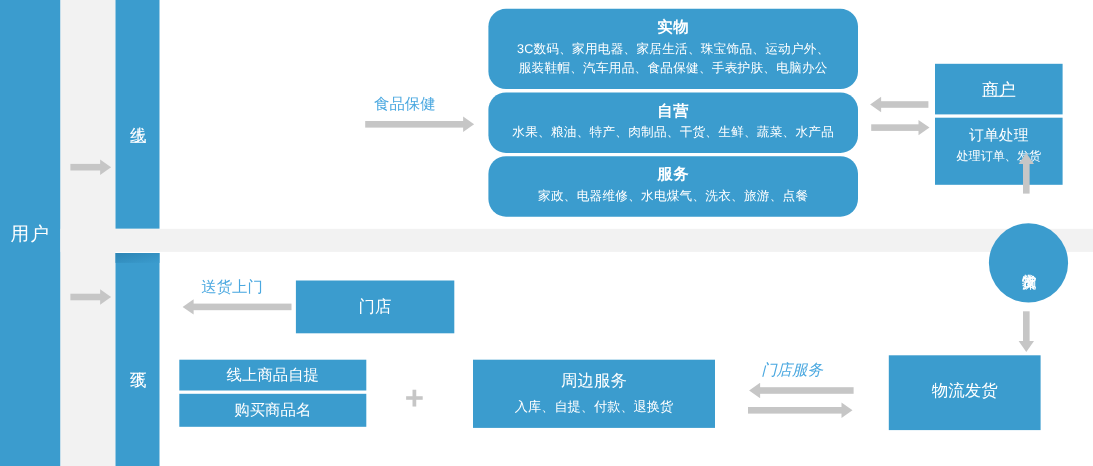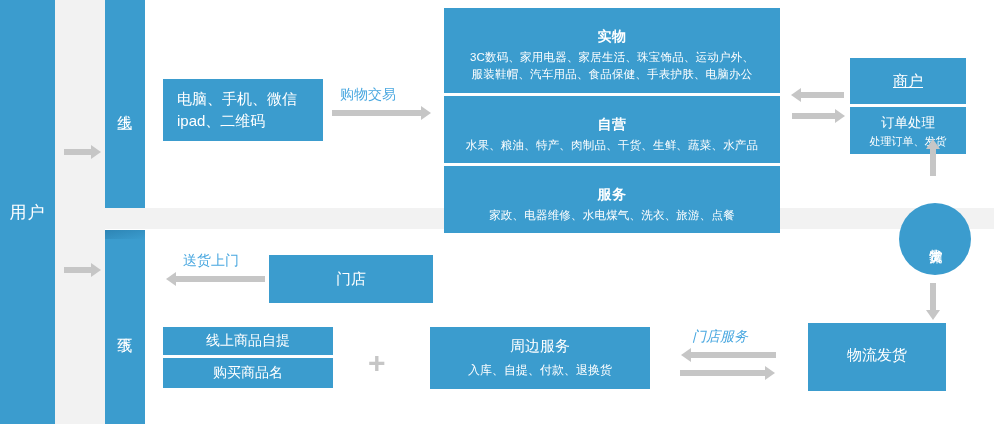--- a/index.html
+++ b/index.html
@@ -117,23 +117,24 @@
   #txn-arrow { left: 332px; top: 110px; width: 90px; }
   #txn-label {
     left: 340px; top: 86px;
     font-size: 14px; color: #4aa8e0; white-space: nowrap;
   }
 
   
   #product-stack { left: 444px; top: 8px; width: 336px; }
   .prod-card {
     width: 100%;
-    padding: 20px 10px 9px;
+    padding: 8px 10px 9px;
     margin-bottom: 3px;
     box-sizing: border-box;
+    border-radius: 16px;
   }
   .prod-title {
     font-size: 14px; font-weight: bold; margin-bottom: 3px;
     letter-spacing: .5px;
   }
   .prod-items {
     font-size: 11.5px; line-height: 1.5; letter-spacing: .2px;
   }
 
   
@@ -153,21 +154,21 @@
     border-top: 7px solid transparent; border-bottom: 7px solid transparent;
     border-left: 10px solid #c6c6c6;
   }
 
   
   #merchant-box { left: 850px; top: 58px; width: 116px; }
   #merchant-head {
     height: 46px; font-size: 15px; text-decoration: underline;
   }
   #merchant-body {
-    margin-top: 3px; padding: 7px 4px 5px;
+    margin-top: 3px; padding: 7px 4px 19px;
     box-sizing: border-box;
   }
   #merchant-body .t { font-size: 13.5px; margin-bottom: 2px; }
   #merchant-body .s { font-size: 11px; }
 
   
   .arrow-v { width: 6px; background: #c6c6c6; }
   .arrow-v.up::before {
     content: ""; position: absolute;
     left: 50%; top: -9px; transform: translateX(-50%);
@@ -197,21 +198,21 @@
     color: #ffffff;
   }
 
   
   #home-arrow { left: 175px; top: 276px; width: 90px; }
   #home-label {
     left: 183px; top: 252px;
     font-size: 14px; color: #4aa8e0; white-space: nowrap;
   }
   #store-box {
-    left: 269px; top: 255px; width: 164px; height: 48px;
+    left: 269px; top: 255px; width: 144px; height: 48px;
     font-size: 15px;
   }
 
   
   #pickup-box  { left: 163px; top: 327px; width: 170px; height: 28px; font-size: 14px; }
   #goods-box   { left: 163px; top: 358px; width: 170px; height: 30px; font-size: 14px; }
 
   #plus-sign {
     left: 368px; top: 348px;
     color: #c6c6c6; font-size: 30px; font-weight: bold; line-height: 1;
@@ -267,28 +268,22 @@
 
   <div class="abs blue channel-col" id="online-col">
     <span class="vtext">线上</span>
   </div>
   <div class="abs blue channel-col" id="offline-col">
     <span class="vtext">线下</span>
   </div>
 
   <div class="abs" id="mid-band"></div>
 
-  <div class="abs blue" id="devices-box">
-    <span>
-      <span>电脑、手机、微信</span><br>
-      <span>ipad、二维码</span>
-    </span>
-  </div>
-
-  <div class="abs" id="txn-label">购物交易</div>
+
+  <div class="abs" id="txn-label">食品保健</div>
   <div class="abs arrow-h" id="txn-arrow"></div>
 
   <div class="abs" id="product-stack">
 
     <div class="prod-card blue center">
       <div class="prod-title">实物</div>
       <div class="prod-items">
         <span>3C数码、家用电器、家居生活、珠宝饰品、运动户外、</span><br>
         <span>服装鞋帽、汽车用品、食品保健、手表护肤、电脑办公</span>
       </div>

